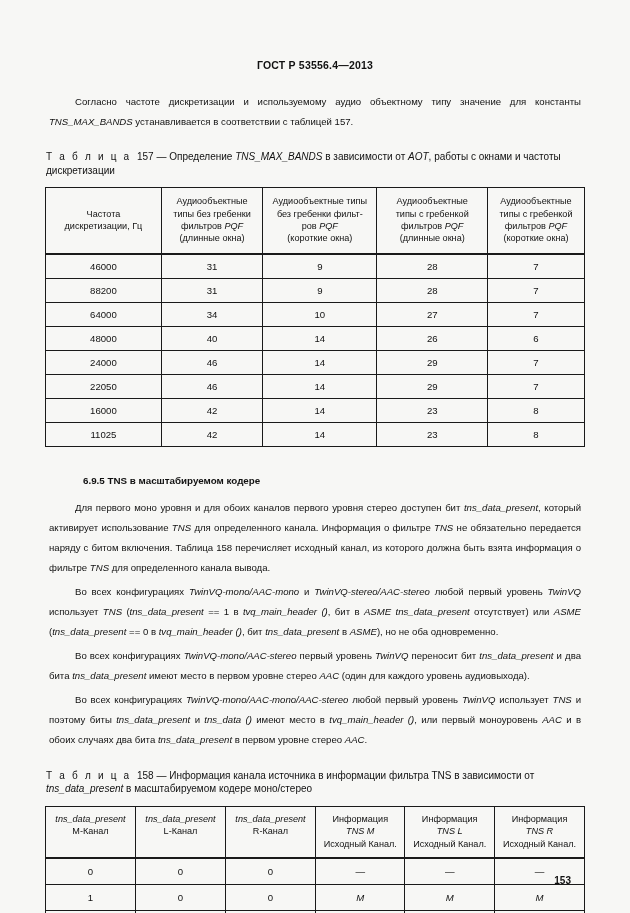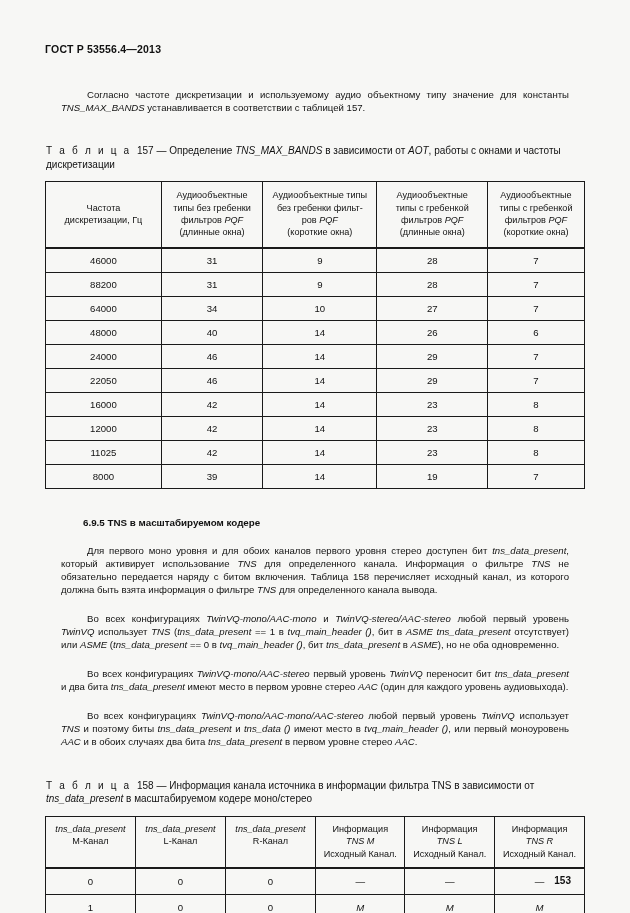--- a/index.html
+++ b/index.html
@@ -15,32 +15,32 @@
     overflow: hidden;
   }
   .page {
     position: relative;
     width: 630px;
     height: 913px;
     box-sizing: border-box;
     padding: 0 45px;
   }
   .header-line {
-    text-align: left;
+    text-align: center;
     font-size: 10.5px;
     font-weight: bold;
     letter-spacing: 0.2px;
-    padding-top: 43px;
+    padding-top: 59px;
     color: #111;
   }
   p.body-text {
     font-size: 9.6px;
-    line-height: 13px;
+    line-height: 20px;
     text-align: justify;
-    margin: 16px;
+    margin: 4px;
     text-indent: 26px;
     color: #111;
   }
   .gap-a { height: 17px; }
   .gap-b { height: 13px; }
   .gap-c { height: 9px; }
   .gap-d { height: 16px; }
   .gap-e { height: 14px; }
   .caption {
     font-size: 10px;
@@ -205,39 +205,25 @@
           <td>7</td>
         </tr>
       <tr>
           <td>16000</td>
           <td>42</td>
           <td>14</td>
           <td>23</td>
           <td>8</td>
         </tr>
       <tr>
-          <td>12000</td>
+          <td>11025</td>
           <td>42</td>
           <td>14</td>
           <td>23</td>
           <td>8</td>
-        </tr>
-      <tr>
-          <td>11025</td>
-          <td>42</td>
-          <td>14</td>
-          <td>23</td>
-          <td>8</td>
-        </tr>
-      <tr>
-          <td>8000</td>
-          <td>39</td>
-          <td>14</td>
-          <td>19</td>
-          <td>7</td>
         </tr>
     </tbody>
   </table>
 
   <div class="gap-d"></div>
 
   <p class="section-head">6.9.5 TNS в масштабируемом кодере</p>
 
   <p class="body-text"><span>Для первого моно уровня и для обоих каналов первого уровня стерео доступен бит </span><i>tns_data_present</i><span>, который активирует использование </span><i>TNS</i><span> для определенного канала. Информация о фильтре </span><i>TNS</i><span> не обязательно передается наряду с битом включения. Таблица 158 перечисляет исходный канал, из которого должна быть взята информация о фильтре </span><i>TNS</i><span> для определенного канала вывода.</span></p>
 

